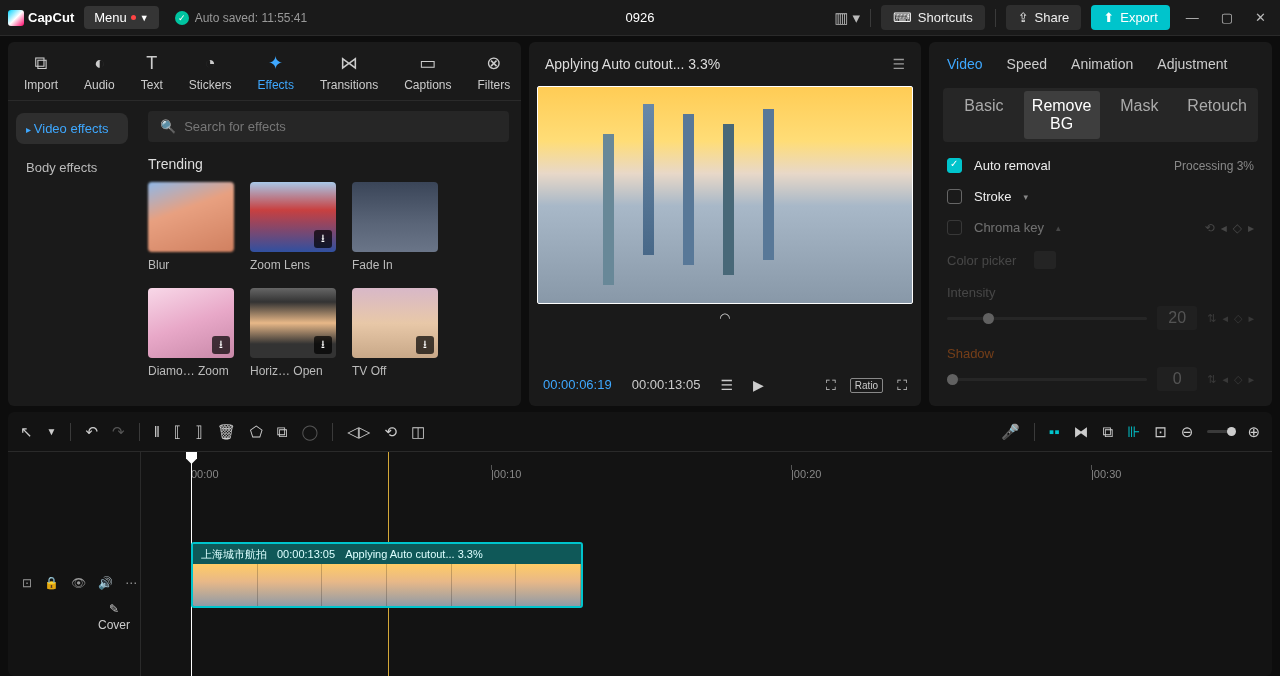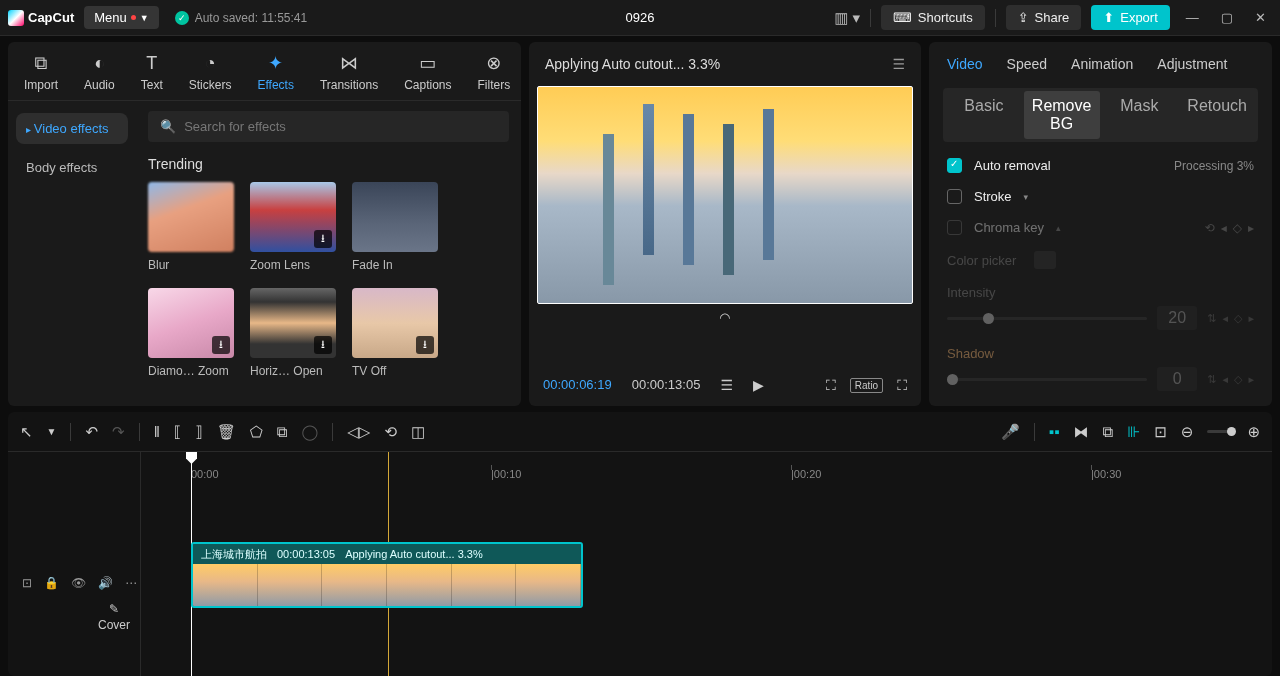--- a/index.html
+++ b/index.html
@@ -309,21 +309,21 @@
           <span class="num-box">20</span>
           <span class="mini-icons">
               <span>⇅</span>
               <span>◂</span>
               <span>◇</span>
               <span>▸</span>
             </span>
         </div>
       </div>
       <div class="dim">
-        <div style="color:#fdba74;margin-bottom:6px;">Shadow</div>
+        <div style="color:#f97316;margin-bottom:6px;">Shadow</div>
         <div class="slider-row">
           <div class="slider">
               <div class="slider-thumb" style="left:0;"></div>
             </div>
           <span class="num-box">0</span>
           <span class="mini-icons">
               <span>⇅</span>
               <span>◂</span>
               <span>◇</span>
               <span>▸</span>

